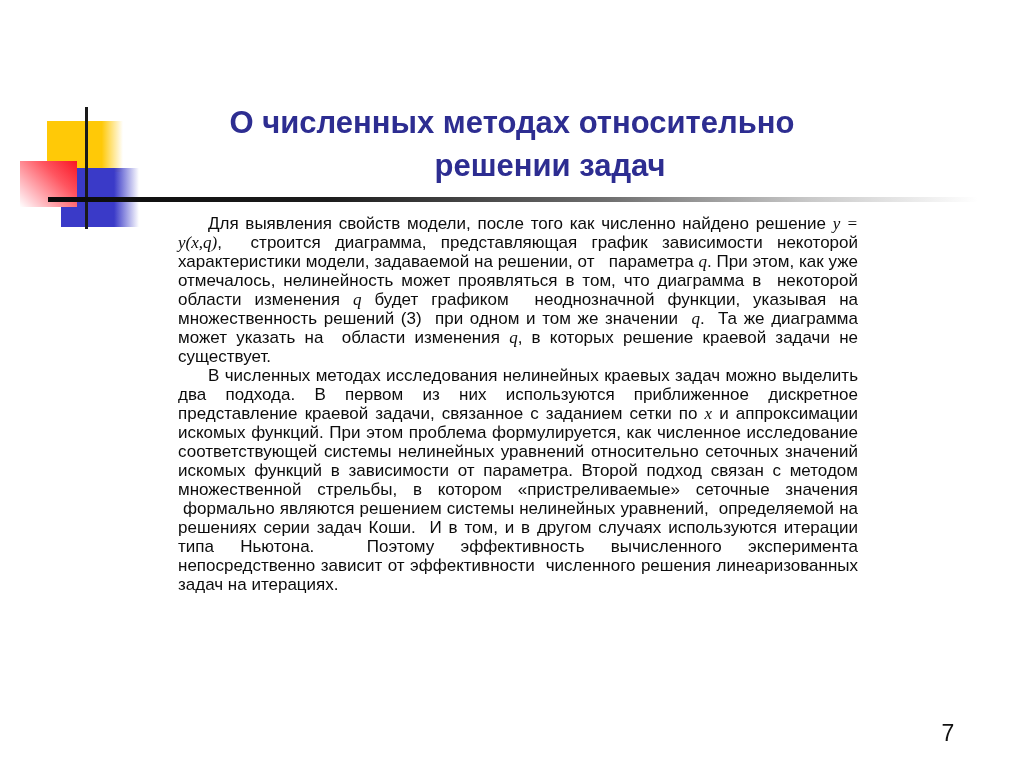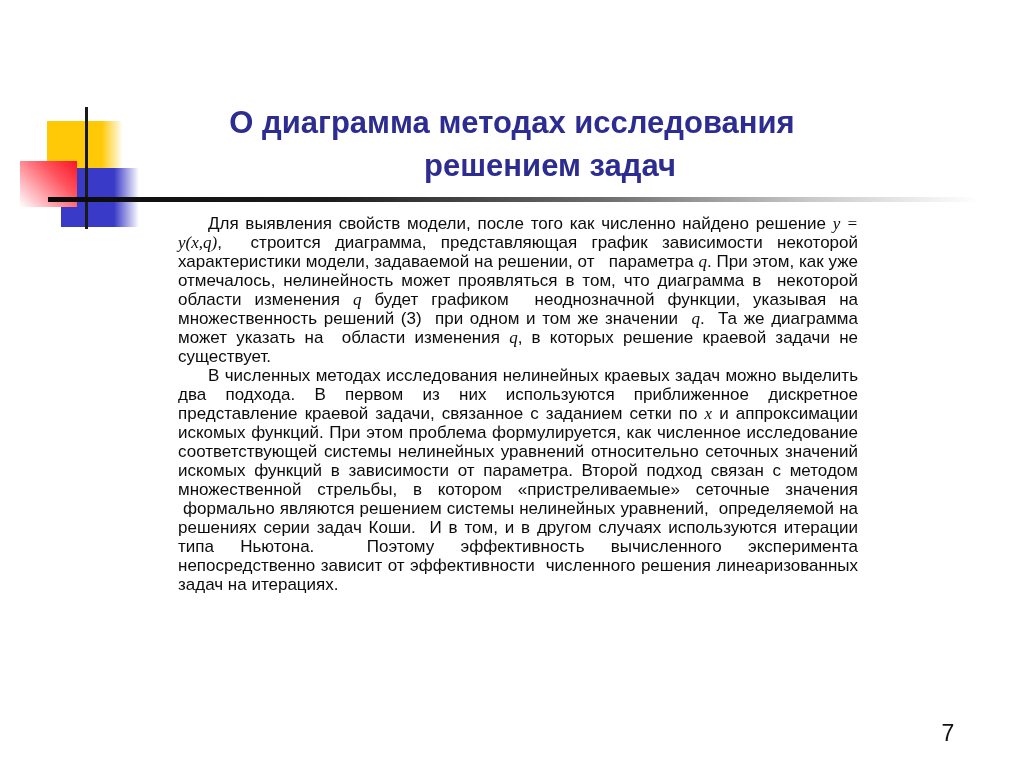--- a/index.html
+++ b/index.html
@@ -110,22 +110,22 @@
 
 <div class="slide">
 
   <div class="decor-yellow"></div>
   <div class="decor-blue"></div>
   <div class="decor-red"></div>
   <div class="decor-vline"></div>
   <div class="title-rule"></div>
 
   <div class="title">
-    <div class="line1">О диаграмма методах исследования</div>
-    <div class="line2">решением задач</div>
+    <div class="line1">О численных методах относительно</div>
+    <div class="line2">решении задач</div>
   </div>
 
   <div class="body-text">
       <p class="para"><span>Для выявления свойств модели, после того как численно найдено решение </span><span class="math">y = y(x,q)</span><span>, &nbsp;строится диаграмма, представляющая график зависимости некоторой характеристики модели, задаваемой на решении, от &nbsp;&nbsp;параметра </span><span class="math">q</span><span>. При этом, как уже отмечалось, нелинейность может проявляться в том, что диаграмма в &nbsp;некоторой области изменения </span><span class="math">q</span><span> будет графиком &nbsp;неоднозначной функции, указывая на множественность решений (3) &nbsp;при одном и том же значении &nbsp;</span><span class="math">q</span><span>. &nbsp;Та же диаграмма может указать на &nbsp;области изменения </span><span class="math">q</span><span>, в которых решение краевой задачи не существует.</span></p>
       <p class="para"><span>В численных методах исследования нелинейных краевых задач можно выделить два подхода. В первом из них используются приближенное дискретное представление краевой задачи, связанное с заданием сетки по </span><span class="math">x</span><span> и аппроксимации искомых функций. При этом проблема формулируется, как численное исследование соответствующей системы нелинейных уравнений относительно сеточных значений искомых функций в зависимости от параметра. Второй подход связан с методом множественной стрельбы, в котором «пристреливаемые» сеточные значения &nbsp;формально являются решением системы нелинейных уравнений, &nbsp;определяемой на решениях серии задач Коши. &nbsp;И в том, и в другом случаях используются итерации типа Ньютона. &nbsp;Поэтому эффективность вычисленного эксперимента непосредственно зависит от эффективности &nbsp;численного решения линеаризованных задач на итерациях.</span></p>
     </div>
 
   <div class="page-number">7</div>
 
 </div>

